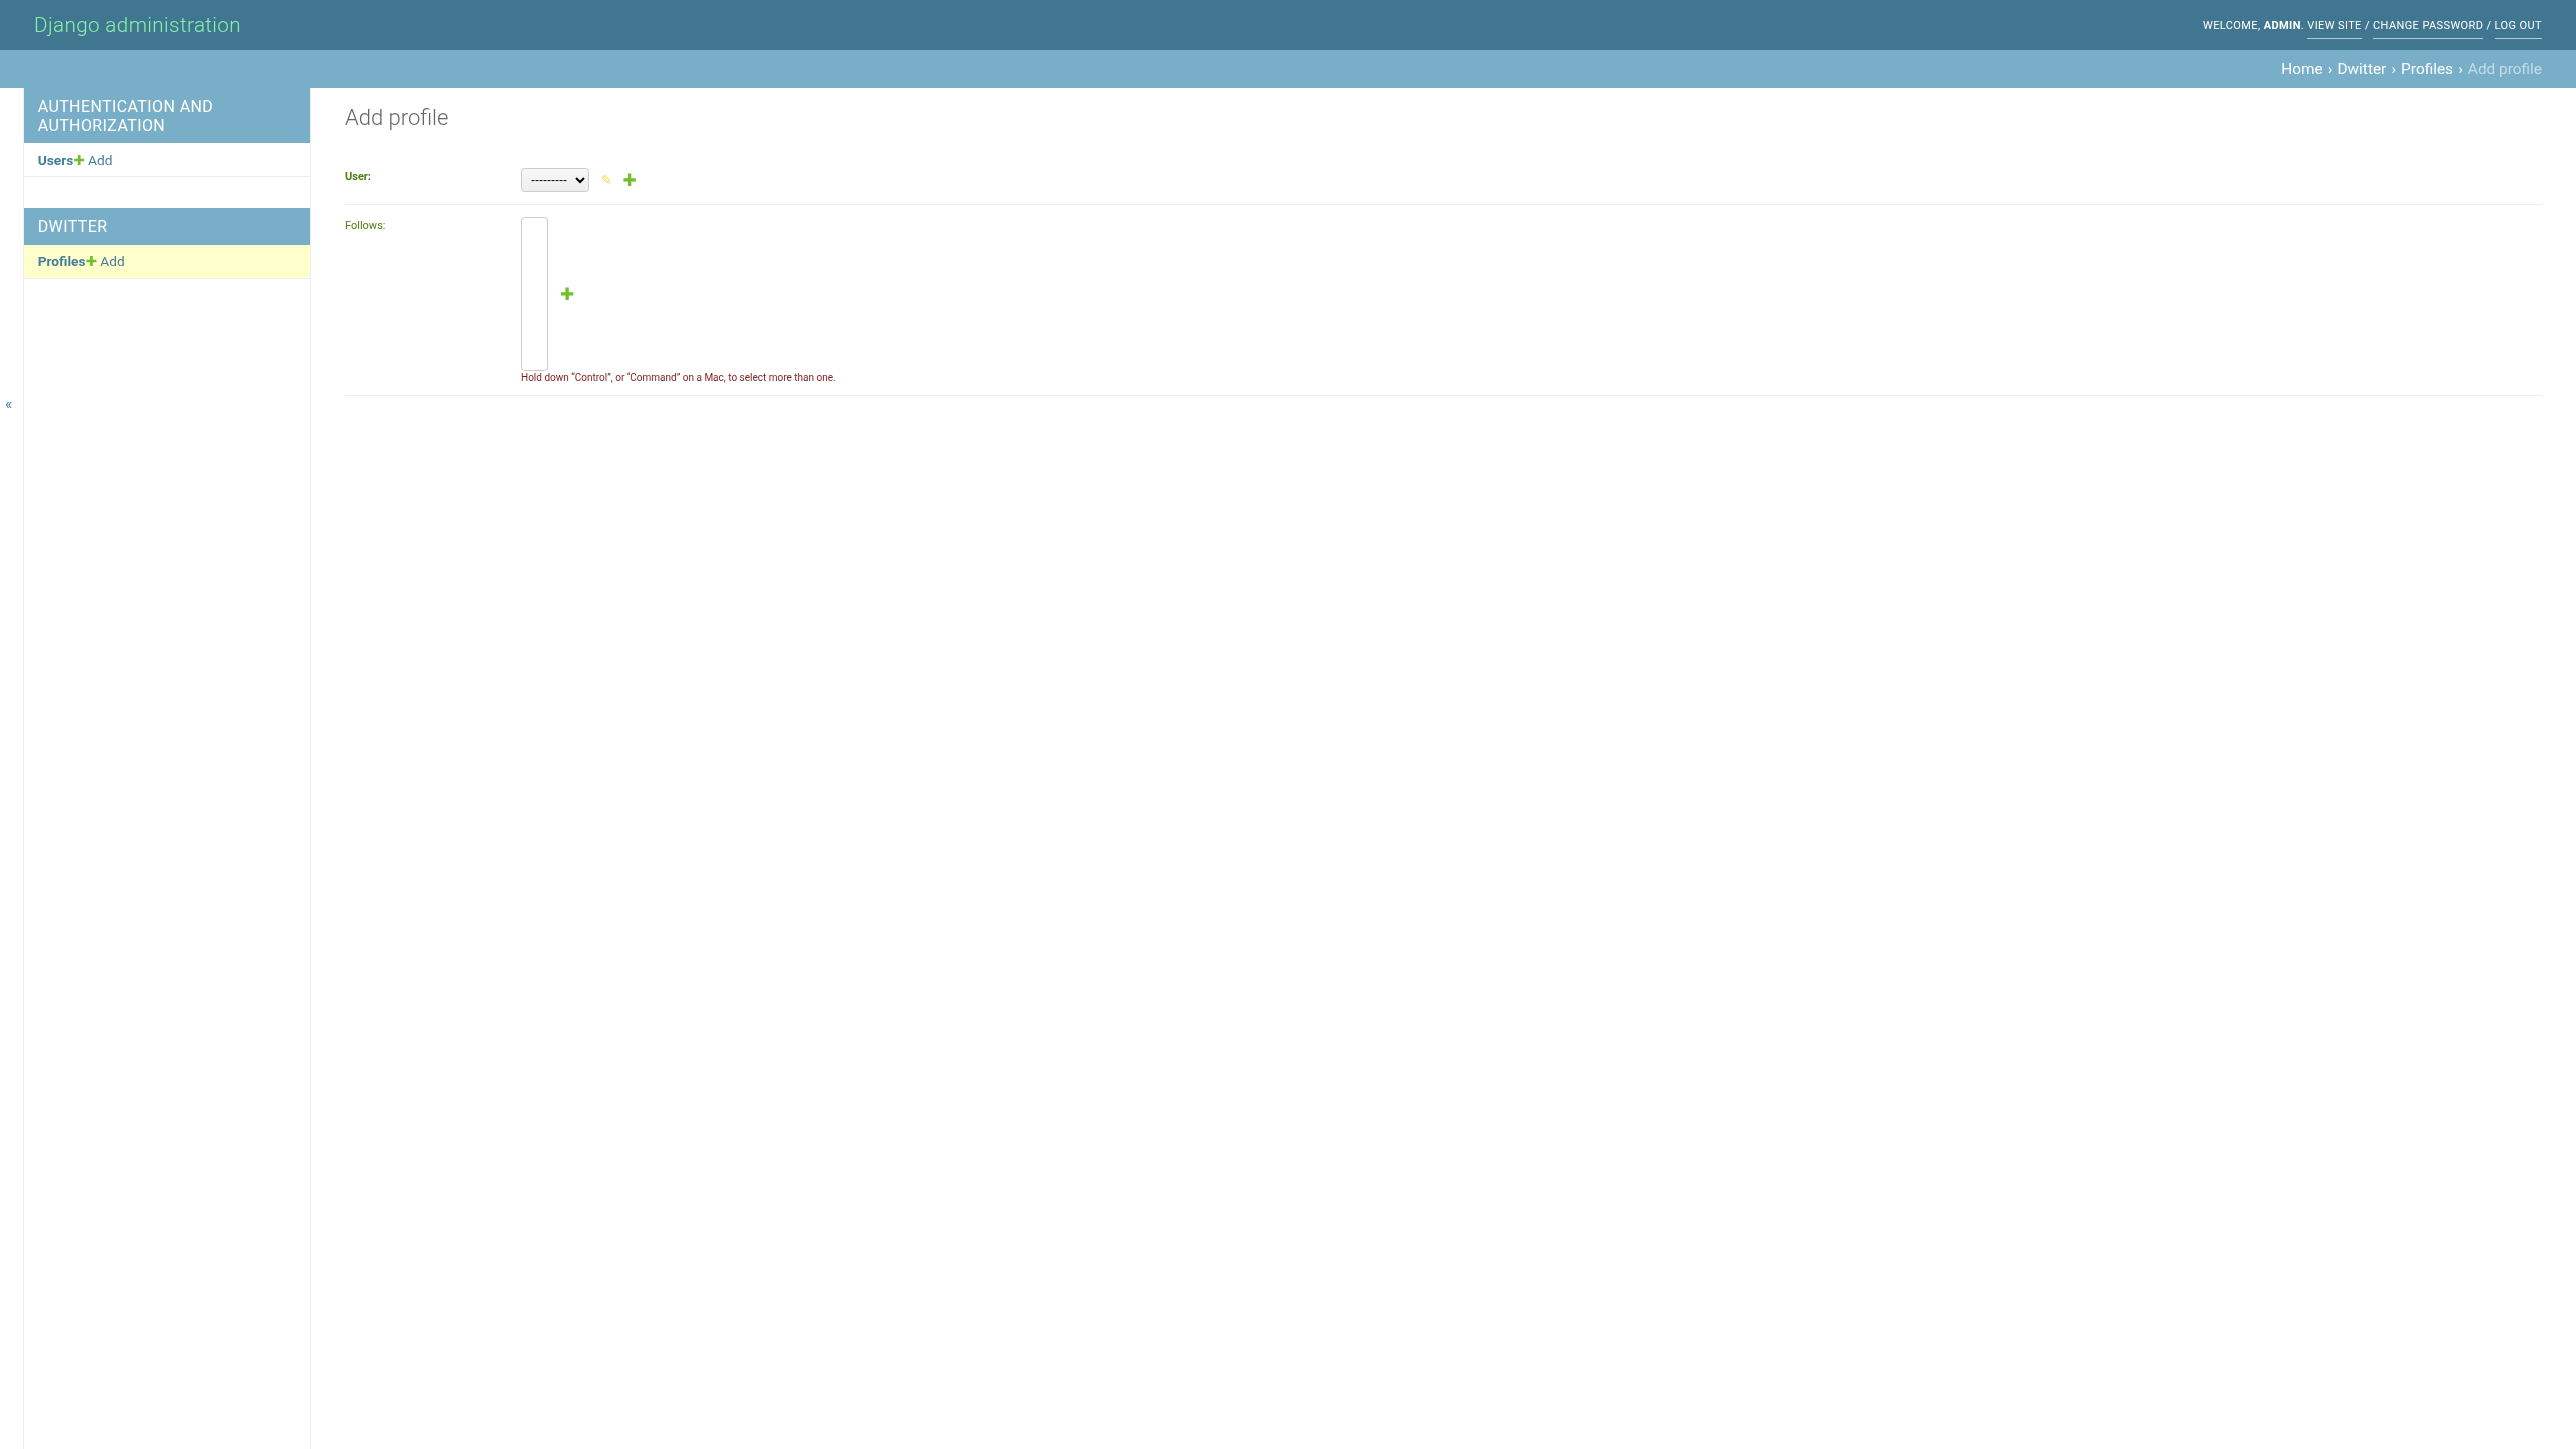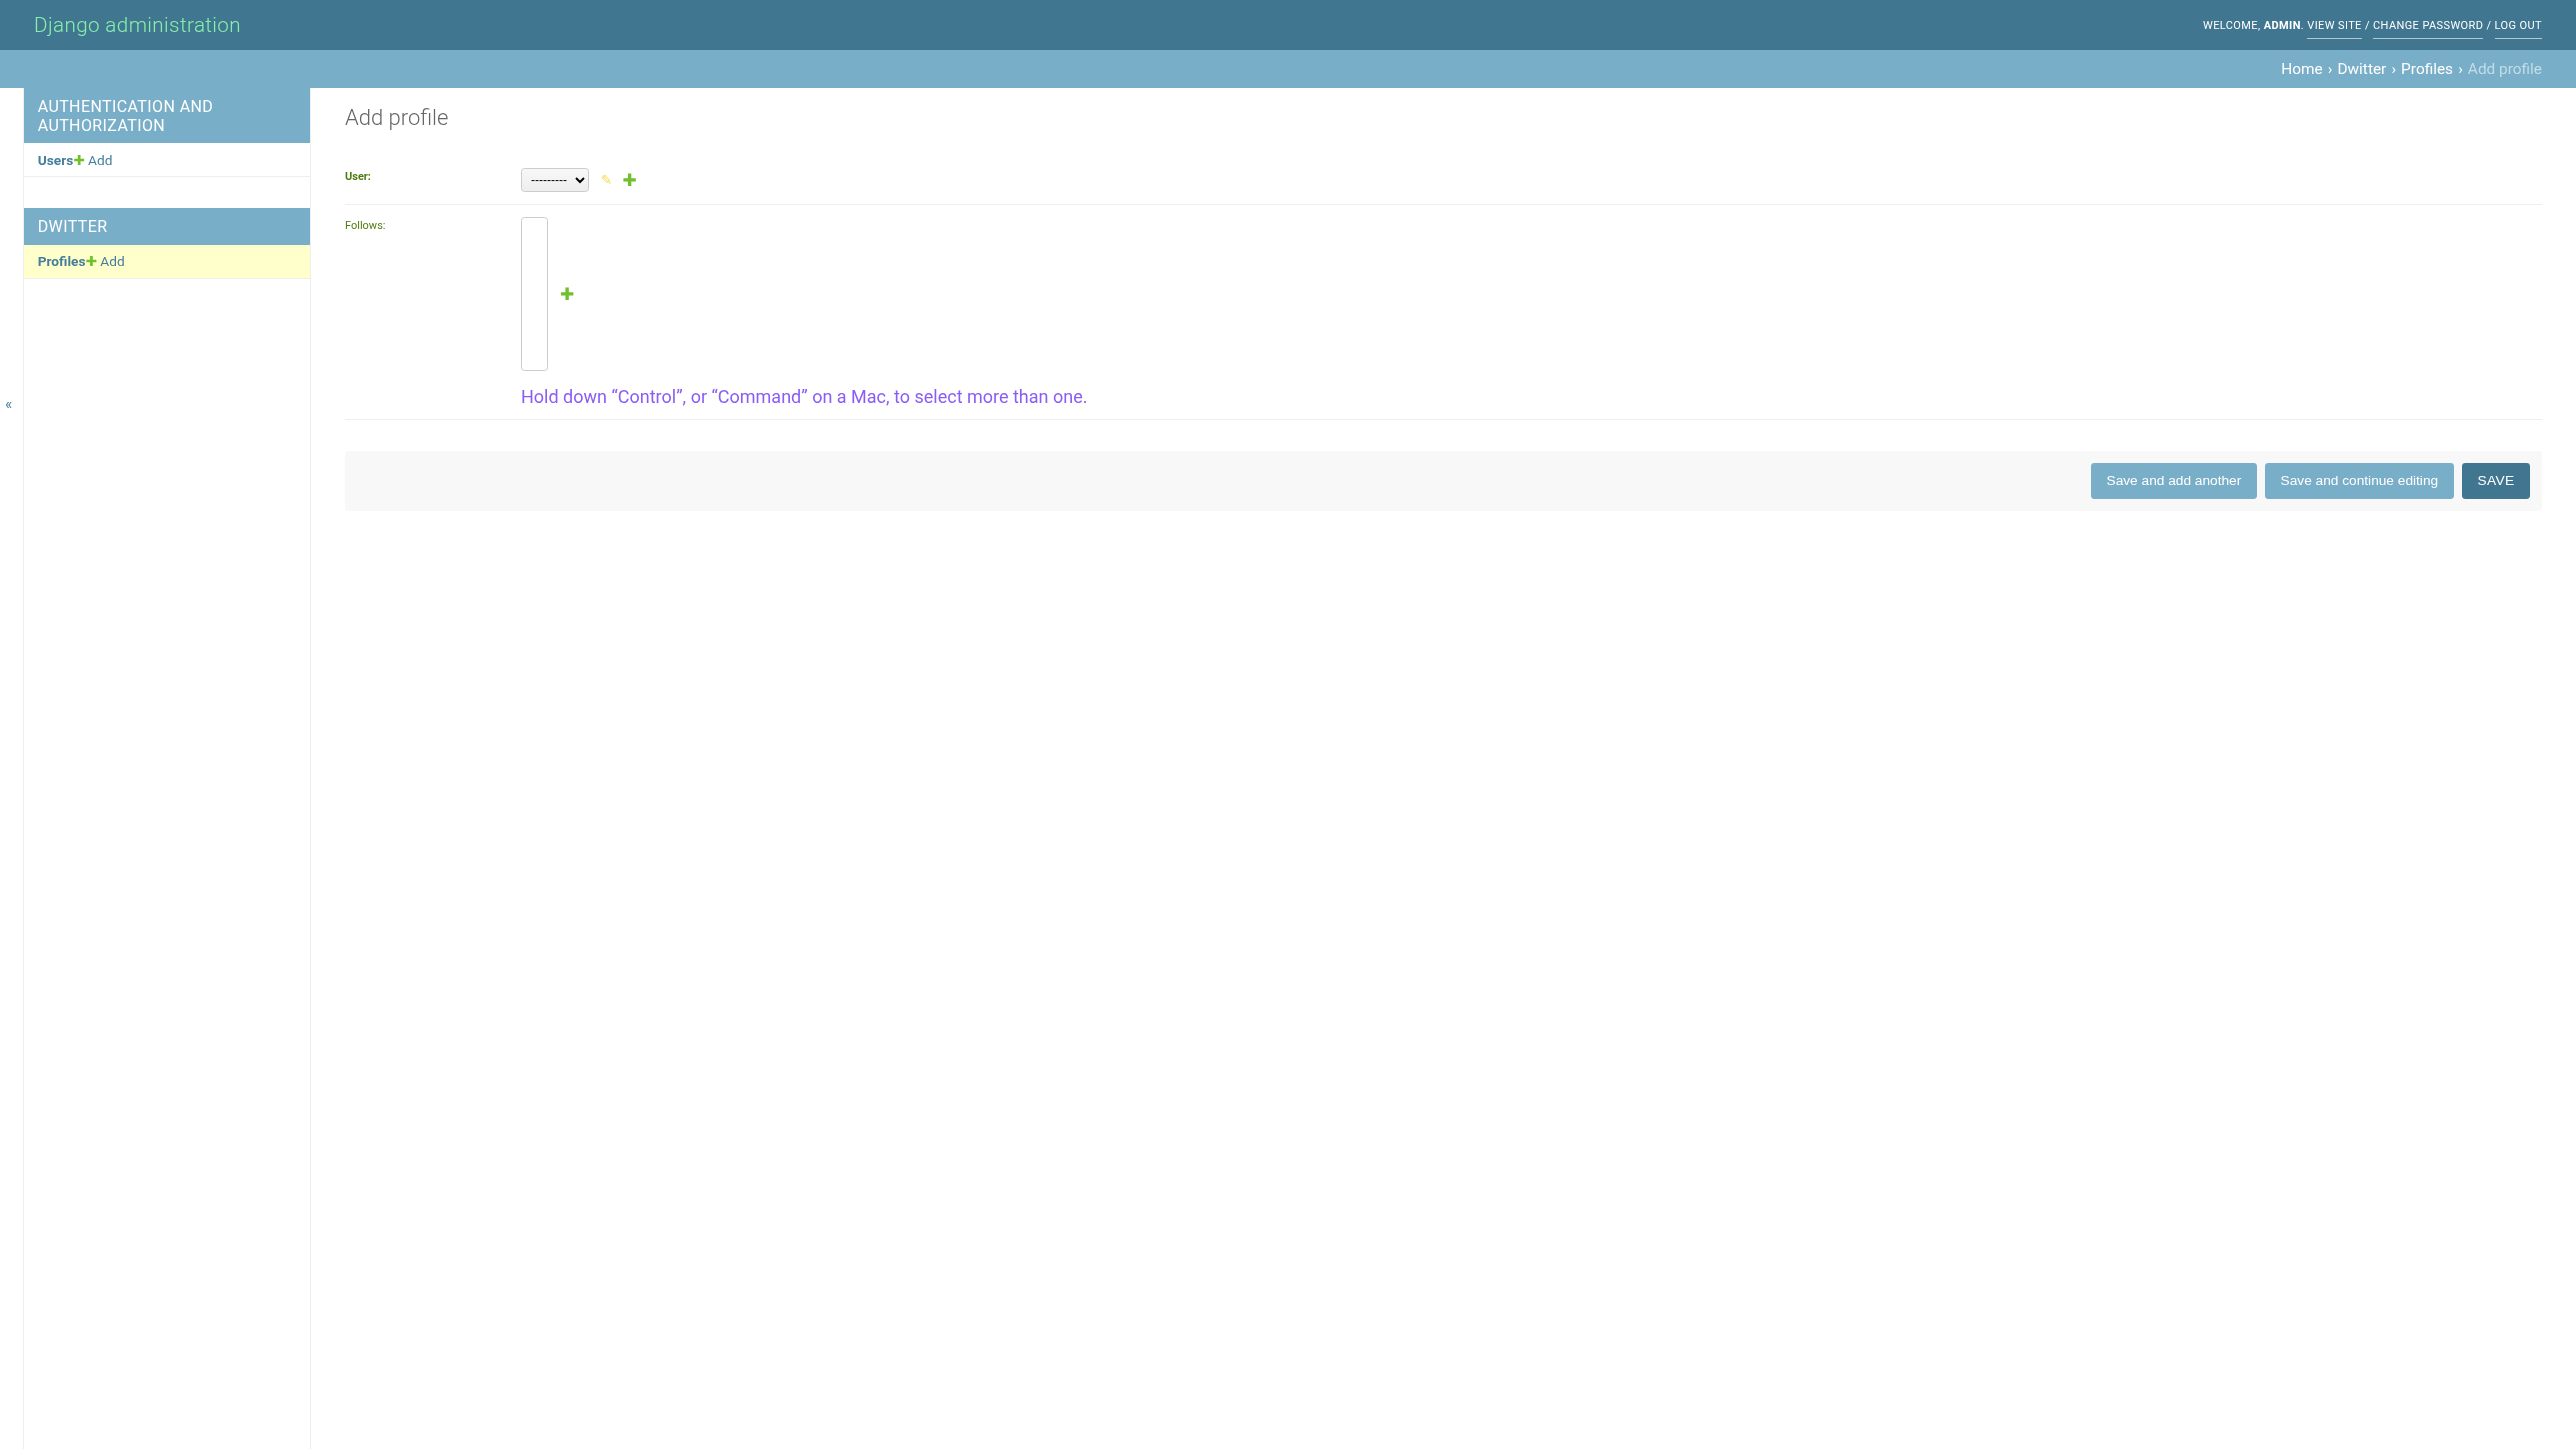--- a/index.html
+++ b/index.html
@@ -41,21 +41,21 @@
 .form-row { padding: 12px 0; border-bottom: 0.9px solid #eee; display: flex; align-items: flex-start; }
 .form-row label { width: 176px; font-size: 11px; color: #4d7c0f; padding-top: 1.7px; }
 .form-row label.required { font-weight: bold; }
 .form-row .field-wrap { flex: 1; }
 .form-row select { border: 0.9px solid #ccc; border-radius: 3.4px; padding: 3.4px 5.1px; font-size: 12px; min-width: 67px; background: linear-gradient(#f8f8f8, #eee); height: 24px; vertical-align: middle; }
 .form-row select[multiple] { min-width: 27px; width: 27px; height: 154px; background: #fff; }
 .related-icons { display: inline-flex; align-items: center; gap: 10.3px; margin-left: 8.6px; vertical-align: middle; }
 .related-icons .edit-icon { color: #f5dd5d; font-size: 13.7px; }
 .related-icons .add-icon { color: #70bf2b; font-size: 17px; font-weight: bold; }
 .follows-field { display: flex; align-items: center; gap: 12px; }
-.help-text { color: #8b5cf6; font-size: 18px; margin-top: 15px; }
+.help-text { color: #7f1d1d; font-size: 10px; margin-top: 1px; }
 
 
 .submit-row { background: #f8f8f8; padding: 12px 12px; margin-top: 31px; border-radius: 3.4px; display: flex; justify-content: flex-end; gap: 8.6px; }
 .submit-row button { border: none; border-radius: 3.4px; padding: 10.3px 15.4px; font-size: 13.7px; color: #fff; cursor: pointer; }
 .submit-row .btn-light { background: #79aec8; }
 .submit-row .btn-dark { background: #417690; font-weight: 400; letter-spacing: 0.4px; }
 </style>
 </head>
 <body>
 
@@ -129,20 +129,15 @@
       <label>Follows:</label>
       <div class="field-wrap">
         <div class="follows-field">
           <select multiple=""></select>
           <span class="add-icon" style="color:#70bf2b;font-size:17px;font-weight:bold;">✚</span>
         </div>
         <div class="help-text">Hold down “Control”, or “Command” on a Mac, to select more than one.</div>
       </div>
     </div>
 
-    <div class="submit-row">
-      <button class="btn-light">Save and add another</button>
-      <button class="btn-light">Save and continue editing</button>
-      <button class="btn-dark">SAVE</button>
-    </div>
   </div>
 </div>
 
 
 </body></html>

